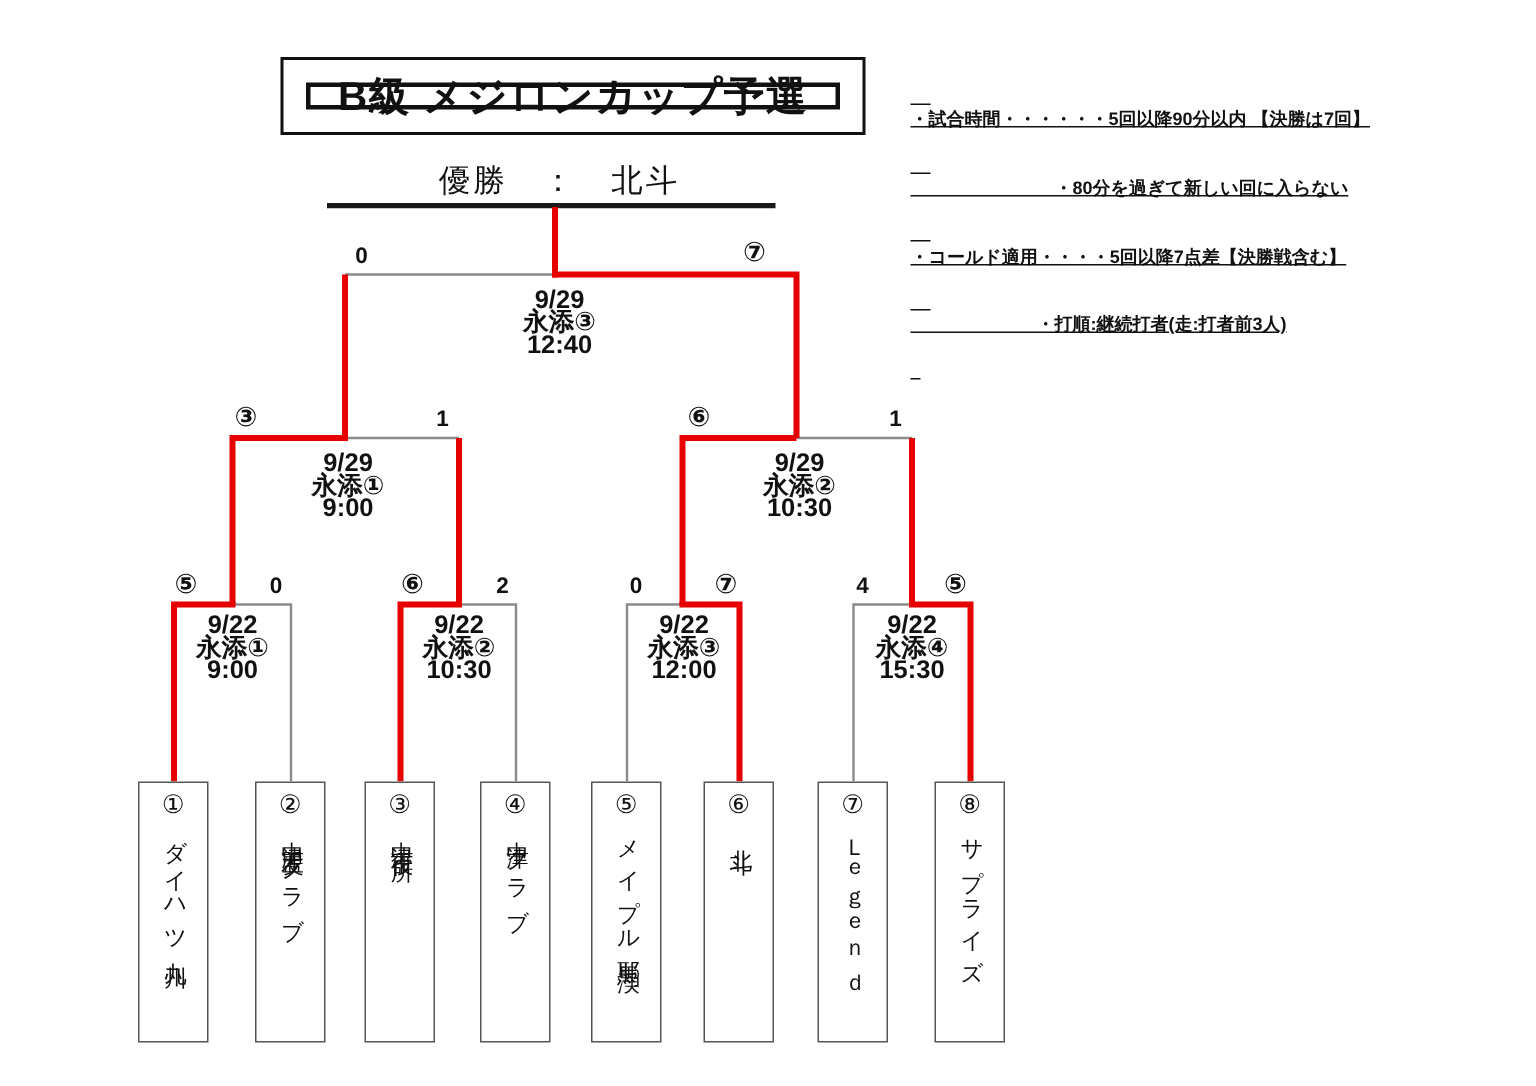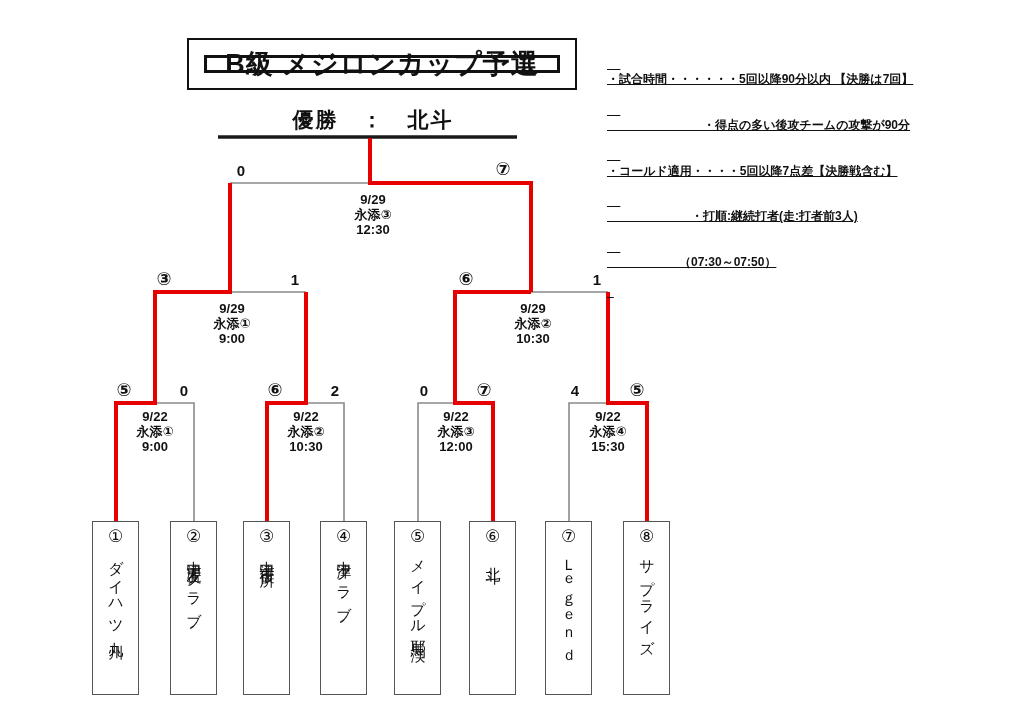--- a/index.html
+++ b/index.html
@@ -4,28 +4,28 @@
 <style>
   html,body{margin:0;padding:0;background:#fff;}
   .page{position:relative;width:1024px;height:724px;background:#fff;overflow:hidden;
         font-family:"Liberation Sans","DejaVu Sans",sans-serif;color:#111;}
   .title-box{position:absolute;left:187px;top:38px;width:390px;height:52px;
              border:2px solid #111;padding:15px;box-sizing:border-box;background:#fff;}
   .title-inner{border:3px solid #111;width:100%;height:100%;box-sizing:border-box;
                display:flex;align-items:center;justify-content:center;}
   .title-inner span{font-size:27px;font-weight:bold;letter-spacing:1px;white-space:nowrap;}
   .champion{position:absolute;left:373px;top:106px;transform:translateX(-50%);
-            font-size:21px;font-weight:bold;letter-spacing:2px;white-space:nowrap;}
+            font-size:21px;font-weight:normal;letter-spacing:2px;white-space:nowrap;}
   .bracket-svg{position:absolute;left:0;top:0;pointer-events:none;}
   .notes{position:absolute;left:607px;top:42px;font-size:12px;line-height:15.2px;
          font-weight:600;white-space:pre;text-decoration:underline;}
   .score{position:absolute;transform:translateX(-50%);font-size:15px;font-weight:bold;}
   .score.circled{font-size:18px;font-weight:600;}
   .match-info{position:absolute;transform:translateX(-50%);text-align:center;
-              font-size:13px;line-height:15px;font-weight:600;white-space:nowrap;}
+              font-size:17px;line-height:15px;font-weight:600;white-space:nowrap;}
   .team-box{position:absolute;top:521px;width:47px;height:174px;border:1.5px solid #555;
             box-sizing:border-box;background:#fff;text-align:center;padding-top:5px;}
   .team-seed{display:block;font-size:17px;line-height:20px;}
   .team-name{display:inline-block;writing-mode:vertical-rl;text-orientation:upright;
              font-size:15px;letter-spacing:3px;margin-top:2px;font-weight:500;}
 </style>
 </head>
 <body>
 
 <div class="page">
@@ -58,24 +58,23 @@
     <path d="M531,292 H455 V403" fill="none" stroke-width="4" stroke="#e60000"></path>
     <path d="M608,292 V403" fill="none" stroke-width="4" stroke="#e60000"></path>
     <path d="M157,403 H116 V521" fill="none" stroke-width="4" stroke="#e60000"></path>
     <path d="M308,403 H267 V521" fill="none" stroke-width="4" stroke="#e60000"></path>
     <path d="M453,403 H493 V521" fill="none" stroke-width="4" stroke="#e60000"></path>
     <path d="M606,403 H647 V521" fill="none" stroke-width="4" stroke="#e60000"></path>
   </svg>
 
   <div class="notes">
     <div>・試合時間・・・・・・5回以降90分以内 【決勝は7回】</div>
-    <div>　　　　　　　　・得点の多い後攻チームの攻撃が90分</div>
+    <div>　　　　　　　　・80分を過ぎて新しい回に入らない</div>
     <div>・コールド適用・・・・5回以降7点差【決勝戦含む】</div>
     <div>　　　　　　　・打順:継続打者(走:打者前3人)</div>
-    <div>　　　　　　（07:30～07:50）</div>
   </div>
 
   <span class="score" style="left:241px;top:162px">0</span>
   <span class="score circled" style="left:503px;top:158px">⑦</span>
 
   <span class="score circled" style="left:164px;top:268px">③</span>
   <span class="score" style="left:295px;top:271px">1</span>
   <span class="score circled" style="left:466px;top:268px">⑥</span>
   <span class="score" style="left:597px;top:271px">1</span>
 
@@ -84,21 +83,21 @@
   <span class="score circled" style="left:275px;top:379px">⑥</span>
   <span class="score" style="left:335px;top:382px">2</span>
   <span class="score" style="left:424px;top:382px">0</span>
   <span class="score circled" style="left:484px;top:379px">⑦</span>
   <span class="score" style="left:575px;top:382px">4</span>
   <span class="score circled" style="left:637px;top:379px">⑤</span>
 
   <div class="match-info" style="left:373px;top:192px">
     <div>9/29</div>
     <div>永添③</div>
-    <div>12:30</div>
+    <div>12:40</div>
   </div>
   <div class="match-info" style="left:232px;top:301px">
     <div>9/29</div>
     <div>永添①</div>
     <div>9:00</div>
   </div>
   <div class="match-info" style="left:533px;top:301px">
     <div>9/29</div>
     <div>永添②</div>
     <div>10:30</div>

